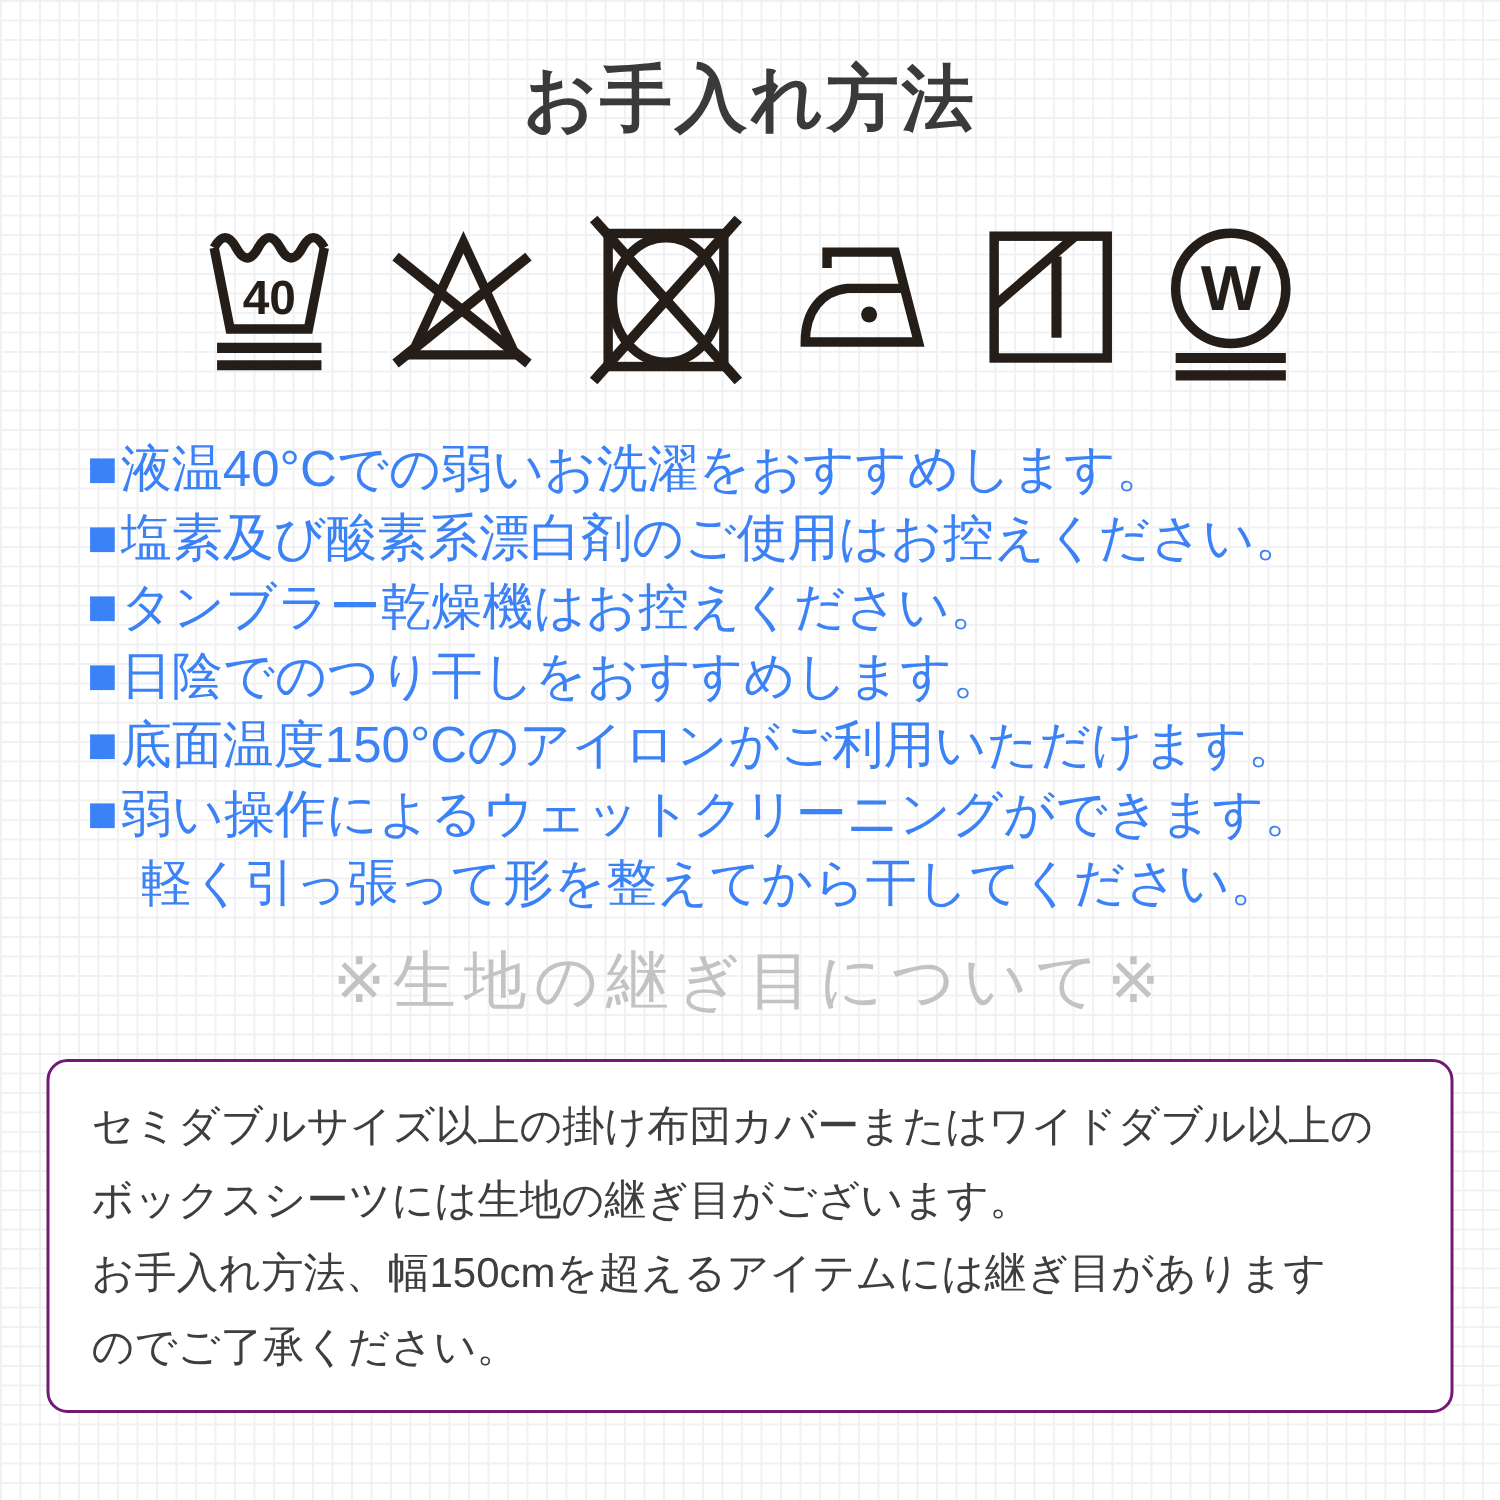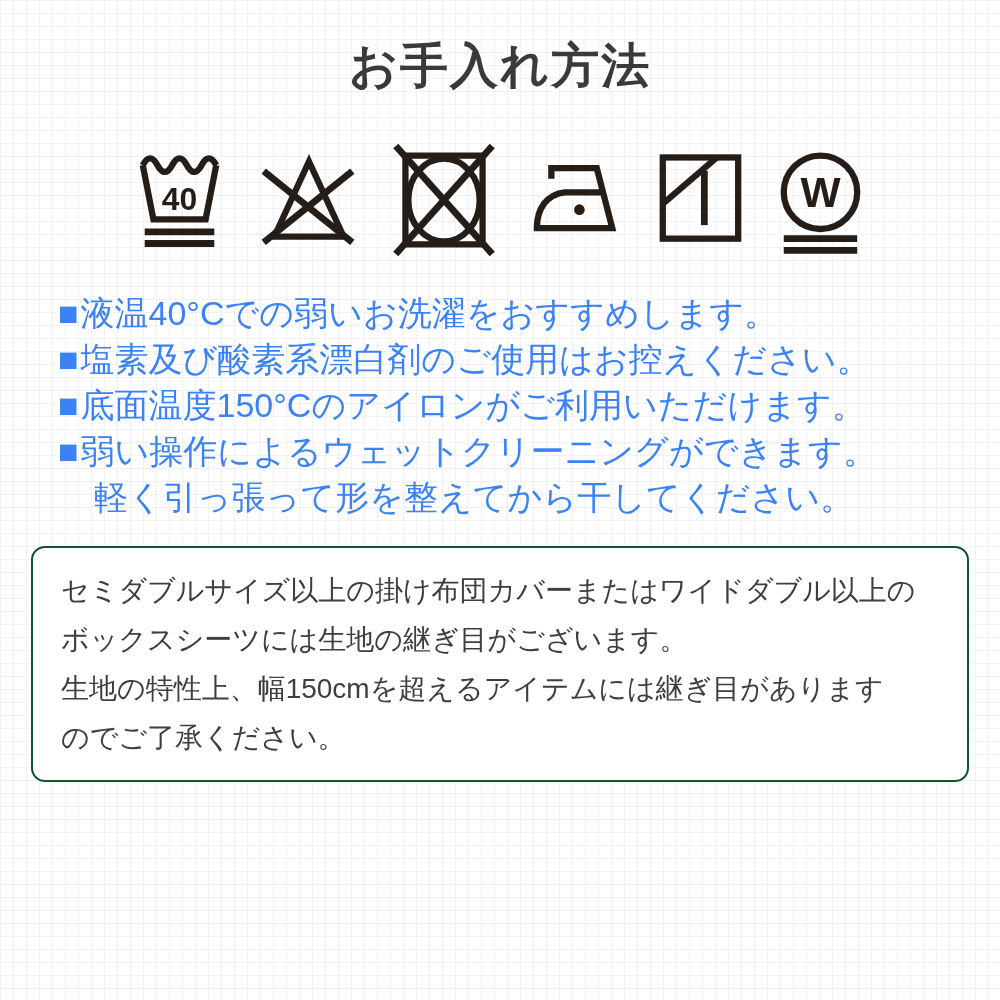--- a/index.html
+++ b/index.html
@@ -31,21 +31,21 @@
   .note{white-space:nowrap;}
   .note .bullet{margin-right:2px;}
   .note.cont{padding-left:36px;}
   .seam-heading{
     margin:16px 0 0;text-align:center;
     font-size:42px;line-height:52px;font-weight:500;
     color:#c3c3c3;letter-spacing:5px;
   }
   .seam-box{
     box-sizing:border-box;width:938px;margin:26px auto 0;
-    background:#ffffff;border:2px solid #14532d;border-radius:14px;
+    background:#ffffff;border:2px solid #701a75;border-radius:14px;
     padding:18px 28px;
     font-size:28px;line-height:49px;color:#3e3e3e;
   }
   .seam-box p{margin:0;white-space:nowrap;}
 </style>
 </head>
 <body>
 
 <div class="page">
 
@@ -90,26 +90,29 @@
       <text class="sym-num" x="48" y="67" font-size="44" text-anchor="middle" fill="currentColor" stroke="none">W</text>
       <path d="M10,100 H86" stroke-width="7"></path>
       <path d="M10,112 H86" stroke-width="7"></path>
     </svg>
 
   </div>
 
   <div class="notes">
     <div class="note"><span class="bullet">■</span><span>液温40°Cでの弱いお洗濯をおすすめします。</span></div>
     <div class="note"><span class="bullet">■</span><span>塩素及び酸素系漂白剤のご使用はお控えください。</span></div>
+    <div class="note"><span class="bullet">■</span><span>タンブラー乾燥機はお控えください。</span></div>
+    <div class="note"><span class="bullet">■</span><span>日陰でのつり干しをおすすめします。</span></div>
     <div class="note"><span class="bullet">■</span><span>底面温度150°Cのアイロンがご利用いただけます。</span></div>
     <div class="note"><span class="bullet">■</span><span>弱い操作によるウェットクリーニングができます。</span></div>
     <div class="note cont"><span>軽く引っ張って形を整えてから干してください。</span></div>
   </div>
 
+  <h2 class="seam-heading">※生地の継ぎ目について※</h2>
 
   <div class="seam-box">
     <p>セミダブルサイズ以上の掛け布団カバーまたはワイドダブル以上の</p>
     <p>ボックスシーツには生地の継ぎ目がございます。</p>
-    <p>生地の特性上、幅150cmを超えるアイテムには継ぎ目があります</p>
+    <p>お手入れ方法、幅150cmを超えるアイテムには継ぎ目があります</p>
     <p>のでご了承ください。</p>
   </div>
 
 </div>
 
 </body></html>

